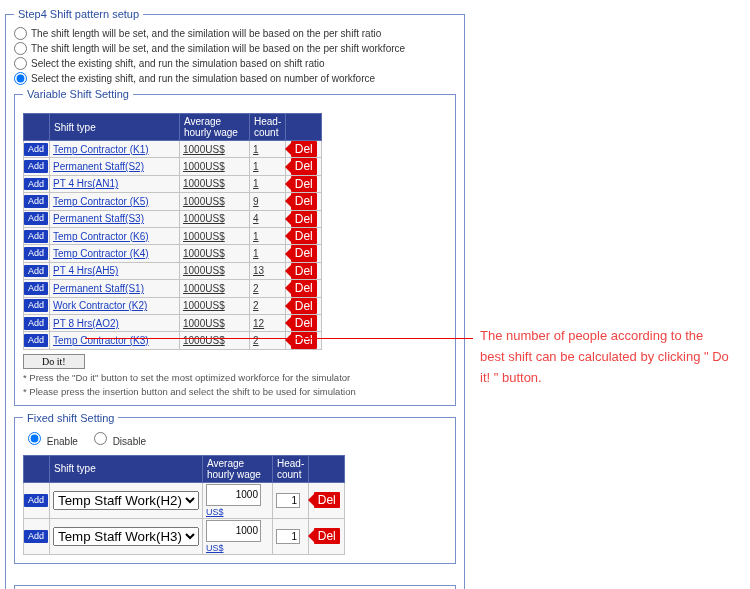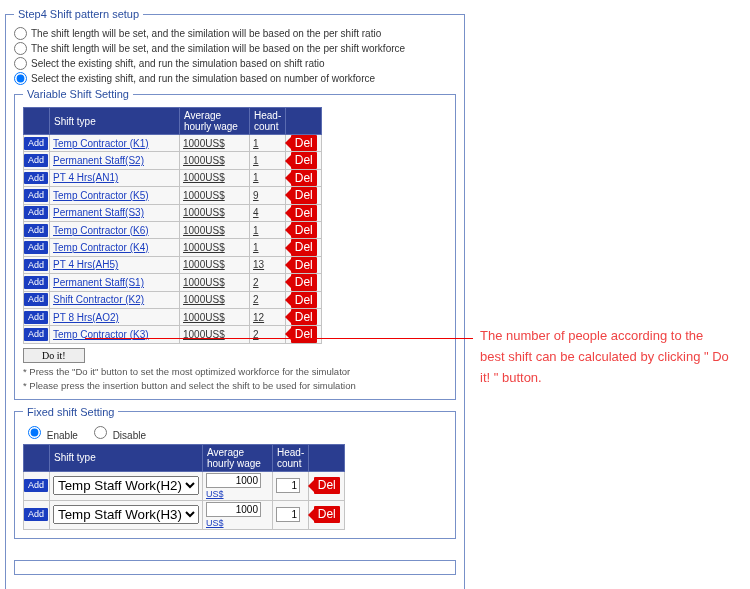--- a/index.html
+++ b/index.html
@@ -31,21 +31,21 @@
     margin: 2px 0;
     font-size: 10px;
     color: #333;
     display: flex;
     align-items: center;
     gap: 4px;
   }
   .radio-row input { margin: 0; }
   .tbl {
     border-collapse: collapse;
-    margin-top: 2px;
+    margin-top: 8px;
   }
   .tbl th {
     background: #2a3d90;
     color: #fff;
     font-weight: normal;
     font-size: 10px;
     padding: 2px 4px;
     border: 1px solid #5a6bb0;
     text-align: left;
     line-height: 1.1;
@@ -113,21 +113,21 @@
     font-family: Liberation Serif, serif;
   }
   .note {
     font-size: 9.5px;
     color: #555;
     margin-top: 3px;
   }
   input.wageinp {
     width: 55px;
     font-size: 10px;
-    height: 15px;
+    height: 22px;
     text-align: right;
     border: 1px solid #999;
   }
   input.hcinp {
     width: 24px;
     font-size: 10px;
     height: 15px;
     text-align: right;
     border: 1px solid #999;
   }
@@ -255,21 +255,21 @@
           </tr>
           <tr>
             <td class="addcell"><span class="add-btn">Add</span></td>
             <td class="shiftcell"><a class="shiftlink">Permanent Staff(S1)</a></td>
             <td class="wagecell"><span class="underline-val">1000US$</span></td>
             <td class="hccell"><span class="underline-val">2</span></td>
             <td class="delcell"><span class="del-btn">Del</span></td>
           </tr>
           <tr>
             <td class="addcell"><span class="add-btn">Add</span></td>
-            <td class="shiftcell"><a class="shiftlink">Shift Contractor (K2)</a></td>
+            <td class="shiftcell"><a class="shiftlink">Work Contractor (K2)</a></td>
             <td class="wagecell"><span class="underline-val">1000US$</span></td>
             <td class="hccell"><span class="underline-val">2</span></td>
             <td class="delcell"><span class="del-btn">Del</span></td>
           </tr>
           <tr>
             <td class="addcell"><span class="add-btn">Add</span></td>
             <td class="shiftcell"><a class="shiftlink">PT 8 Hrs(AO2)</a></td>
             <td class="wagecell"><span class="underline-val">1000US$</span></td>
             <td class="hccell"><span class="underline-val">12</span></td>
             <td class="delcell"><span class="del-btn">Del</span></td>

